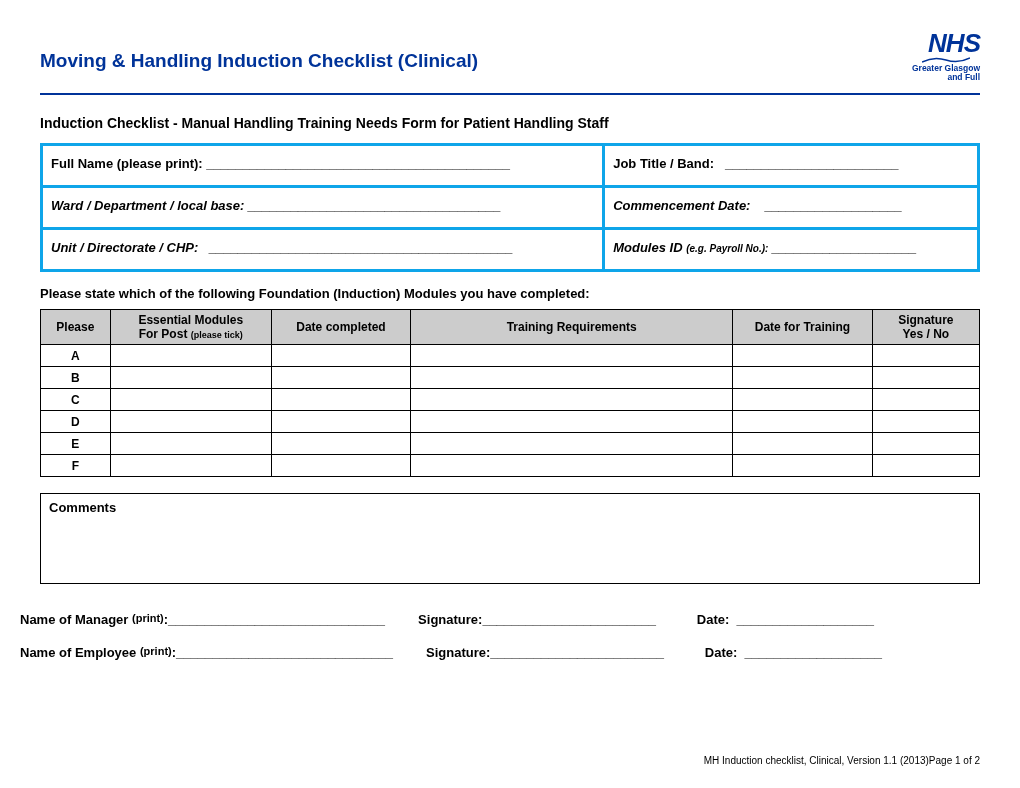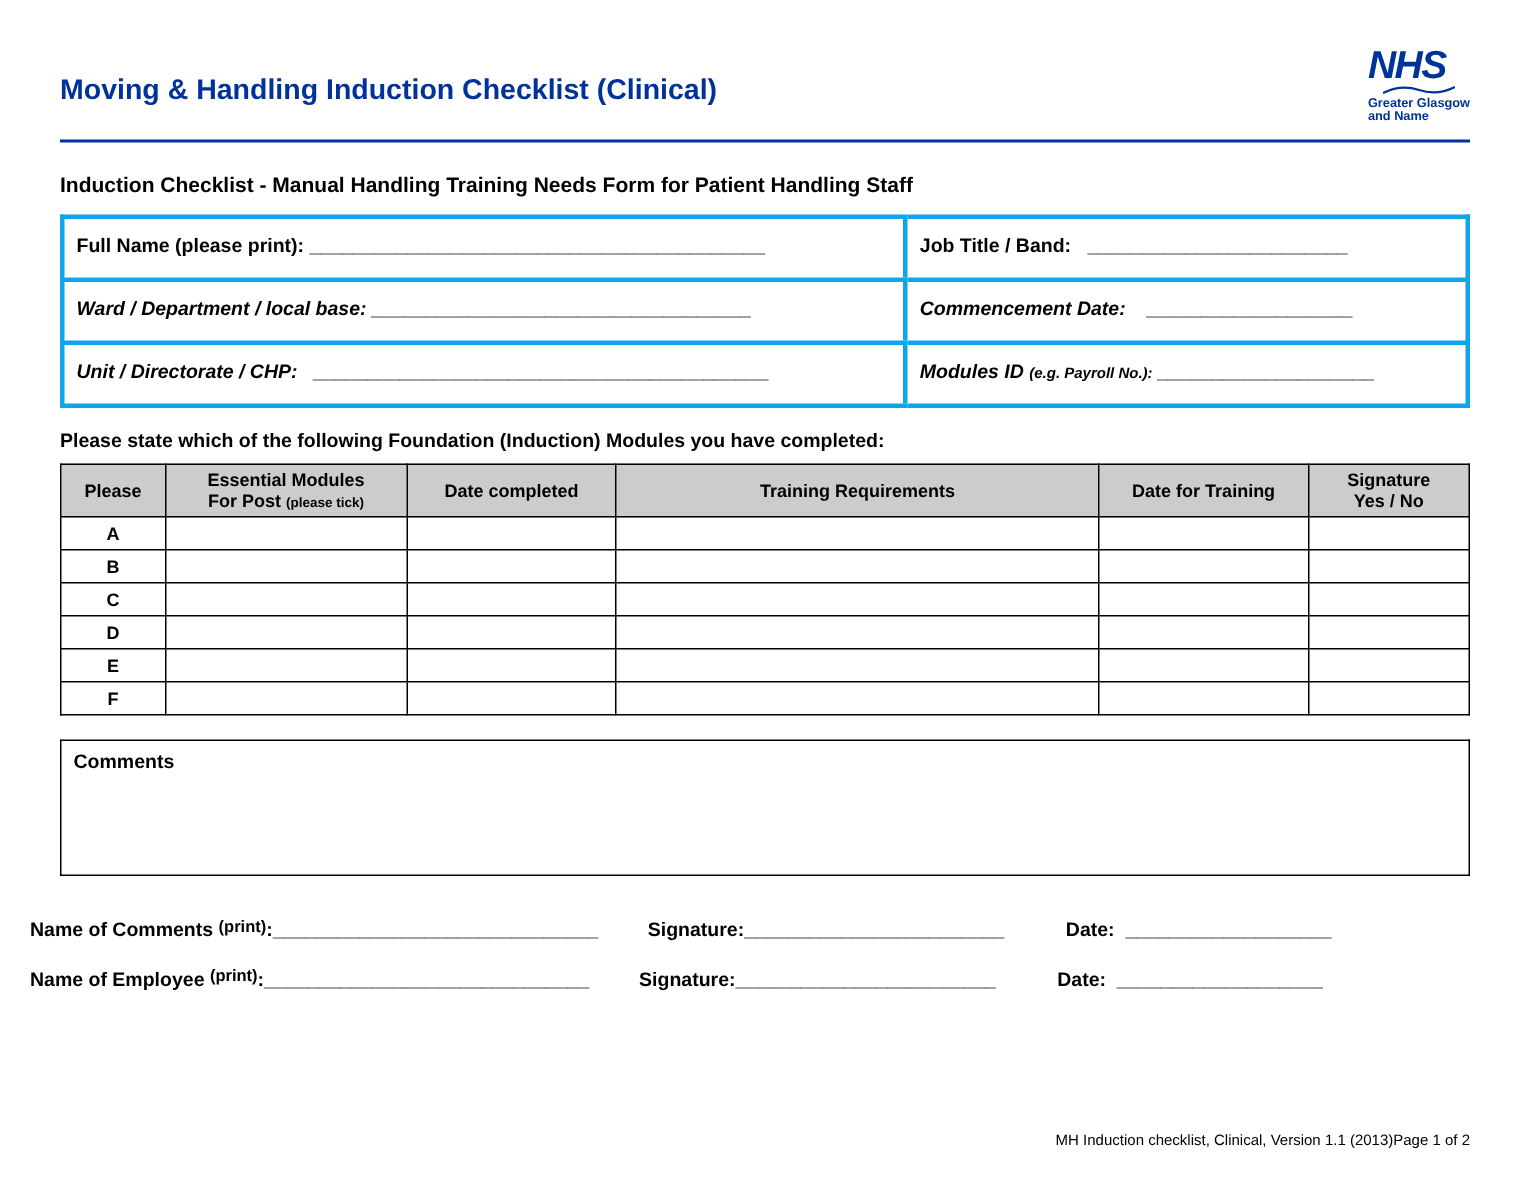--- a/index.html
+++ b/index.html
@@ -21,21 +21,21 @@
       align-items: flex-start;
       margin-bottom: 2px;
     }
     .page-title {
       color: #003399;
       font-size: 19px;
       font-weight: bold;
       margin-top: 20px;
     }
     .logo-block {
-      text-align: left;
+      text-align: right;
       line-height: 1;
     }
     .logo-text {
       color: #003399;
       font-weight: bold;
       font-size: 26px;
       font-style: italic;
       letter-spacing: -1px;
     }
     .logo-wave {
@@ -180,21 +180,21 @@
 <body>
 
 <div class="header-row">
   <div class="page-title">Moving &amp; Handling Induction Checklist (Clinical)</div>
   <div class="logo-block">
     <div class="logo-text">NHS</div>
     <svg class="logo-wave" width="48" height="8" viewBox="0 0 48 8">
         <path d="M0 6 Q 12 0, 24 4 T 48 2" stroke="#003399" stroke-width="1.5" fill="none"></path>
       </svg>
     <div class="logo-sub">Greater Glasgow</div>
-    <div class="logo-sub">and Name</div>
+    <div class="logo-sub">and Full</div>
   </div>
 </div>
 
 <hr class="title-underline">
 
 <div class="section-subtitle">Induction Checklist - Manual Handling Training Needs Form for Patient Handling Staff</div>
 
 <table class="details-table">
   <tbody>
       <tr>
@@ -307,21 +307,21 @@
   <tbody>
       <tr>
     <td>
       <span>Comments</span>
     </td>
   </tr>
 </tbody>
   </table>
 
 <div class="sign-line">
-  <span>Name of Comments</span>
+  <span>Name of Manager</span>
   <span>&nbsp;</span>
   <span class="small-paren" style="font-size:11px">(print)</span>
   <span>:</span>
   <span class="sign-fill-name">______________________________</span>
   <span>Signature:</span>
   <span class="sign-fill-sig">________________________</span>
   <span>&nbsp;&nbsp;&nbsp;&nbsp;</span>
   <span>Date:</span>
   <span>&nbsp;&nbsp;</span>
   <span class="sign-fill-date">___________________</span>

